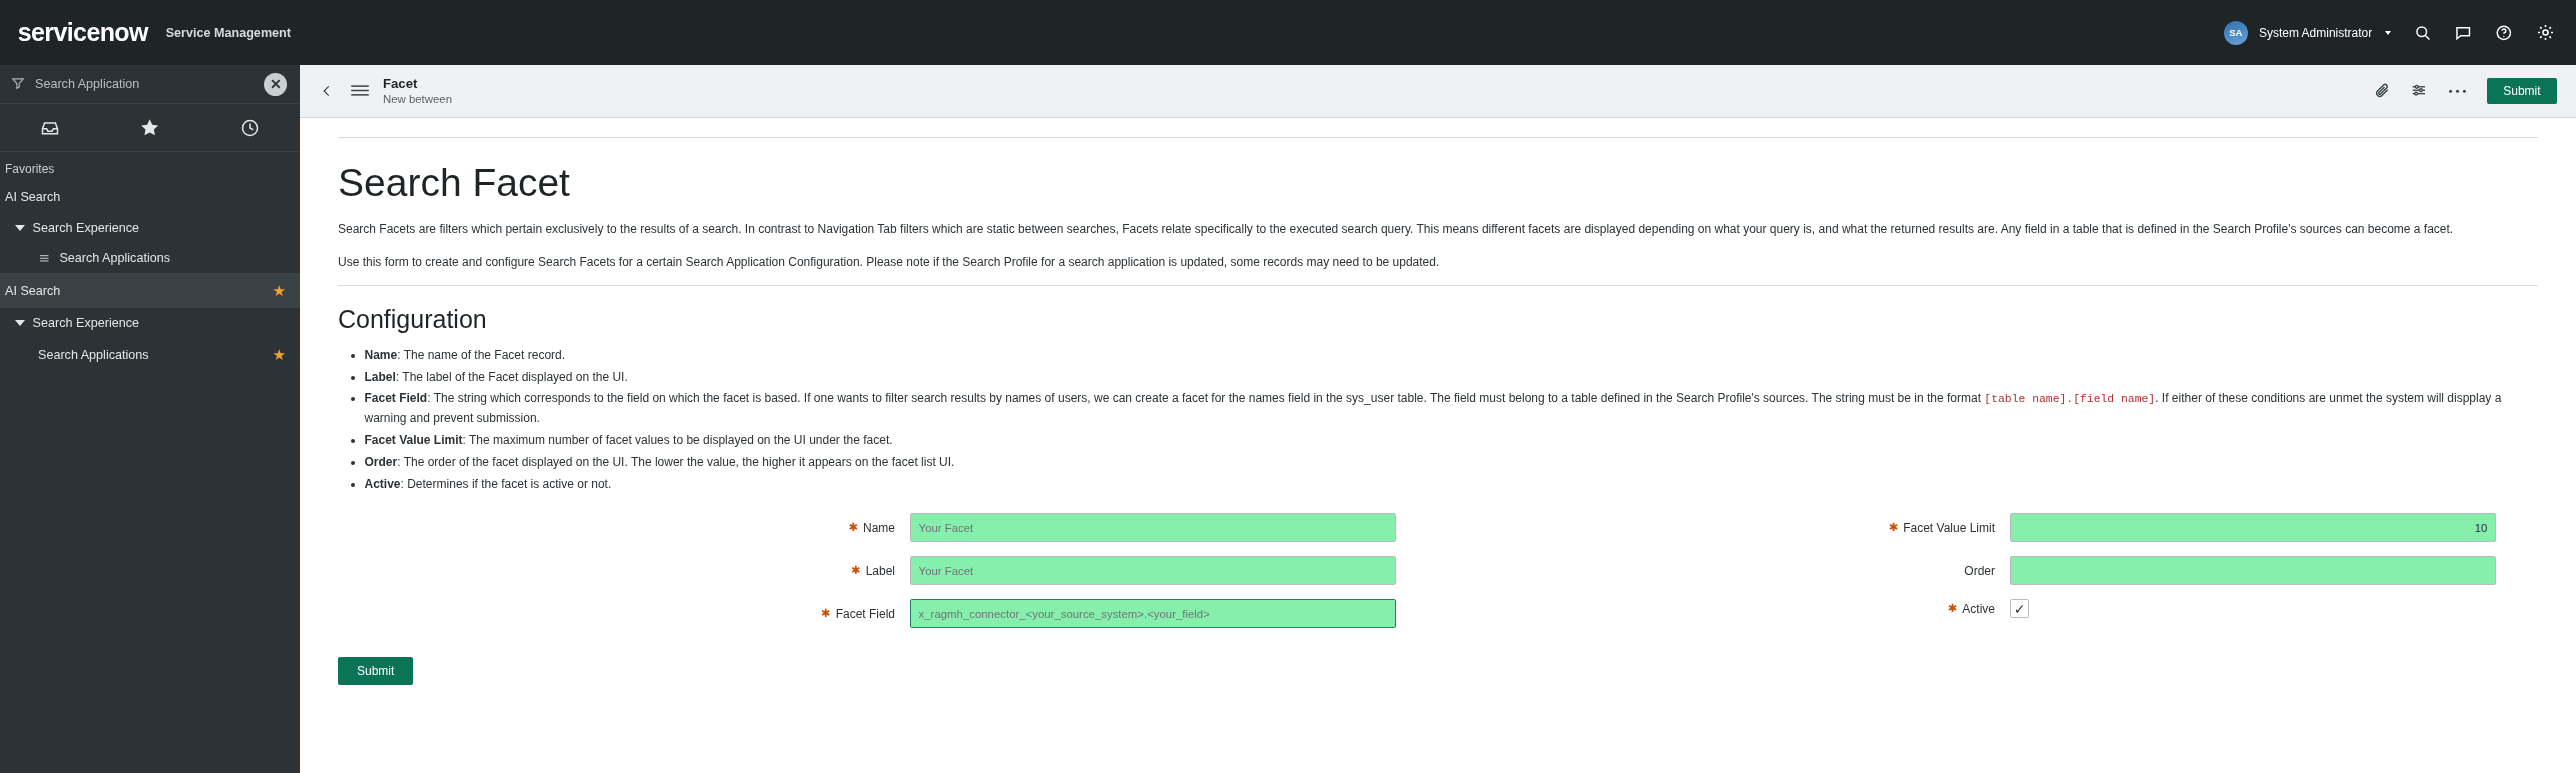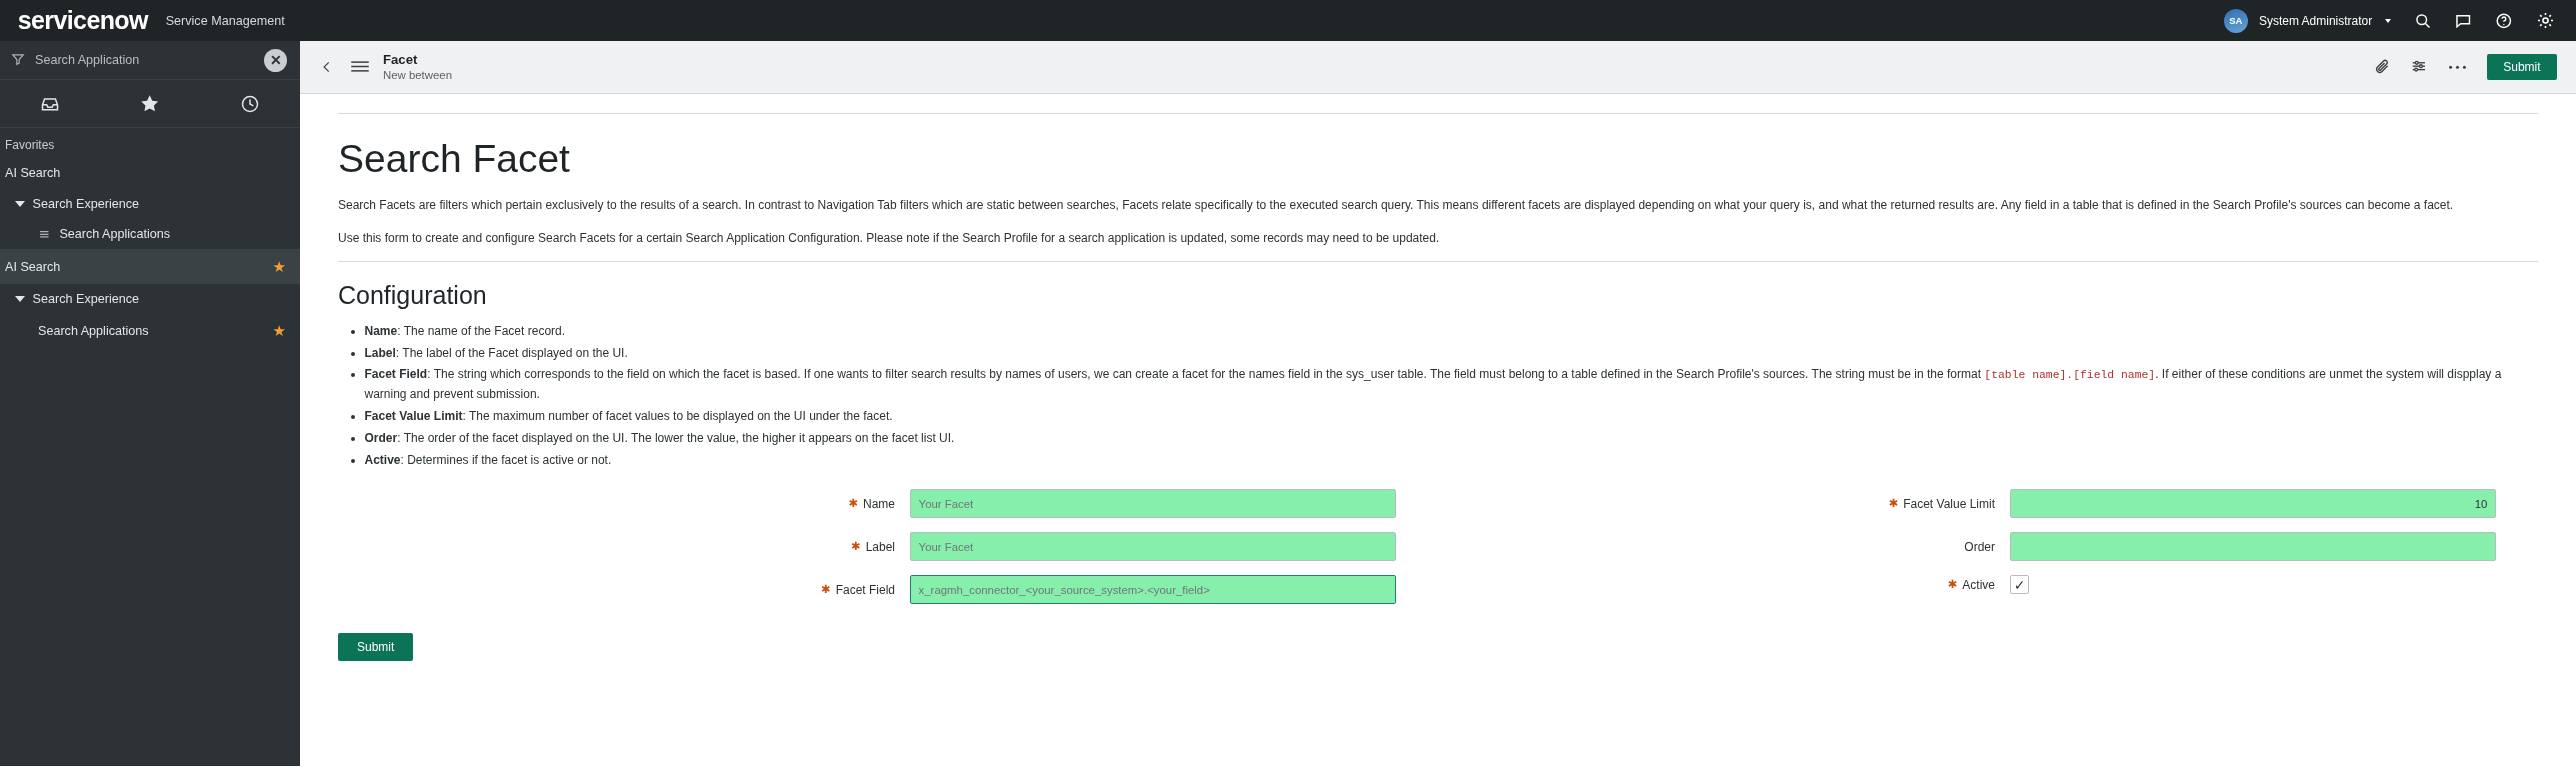--- a/index.html
+++ b/index.html
@@ -6,39 +6,39 @@
   html, body {
     margin: 0; padding: 0;
     width: 2576px; height: 774px;
     background: #ffffff;
     font-family: "Liberation Sans", sans-serif;
     overflow: hidden;
   }
 
   
   .topbar {
-    height: 41px;
+    height: 65px;
     background: #1f2427;
     display: flex;
     align-items: center;
     padding: 0 21.4px 0 17.7px;
     position: relative;
   }
   .logo-wrap { display: flex; align-items: center; gap: 14px; }
   .logo-text {
     color: #ffffff;
     font-size: 25px;
     font-weight: 700;
     letter-spacing: -0.6px;
     line-height: 1;
   }
   .service-mgmt {
     color: #d6dadc;
     font-size: 12.6px;
-    font-weight: 400;
+    font-weight: 700;
     margin-left: 3.8px;
   }
   .topbar-right {
     margin-left: auto;
     display: flex;
     align-items: center;
     gap: 23px;
   }
   .user-chip { display: flex; align-items: center; gap: 11px; }
   .avatar {

